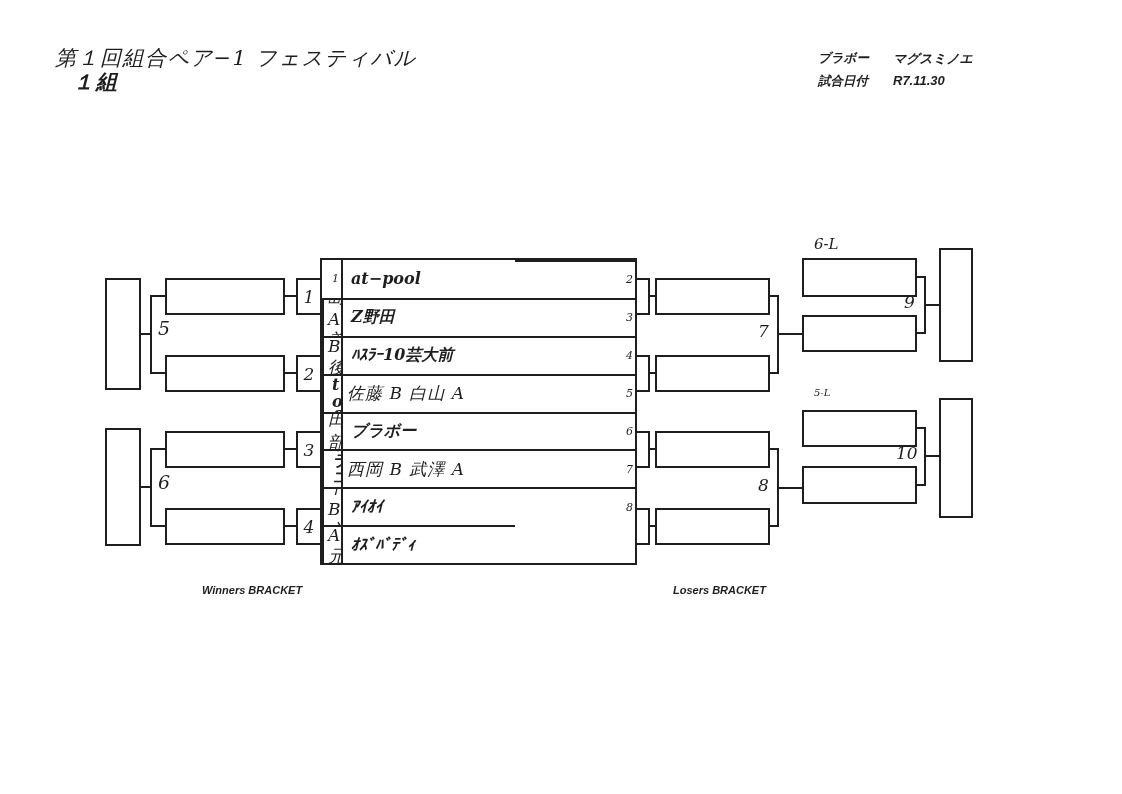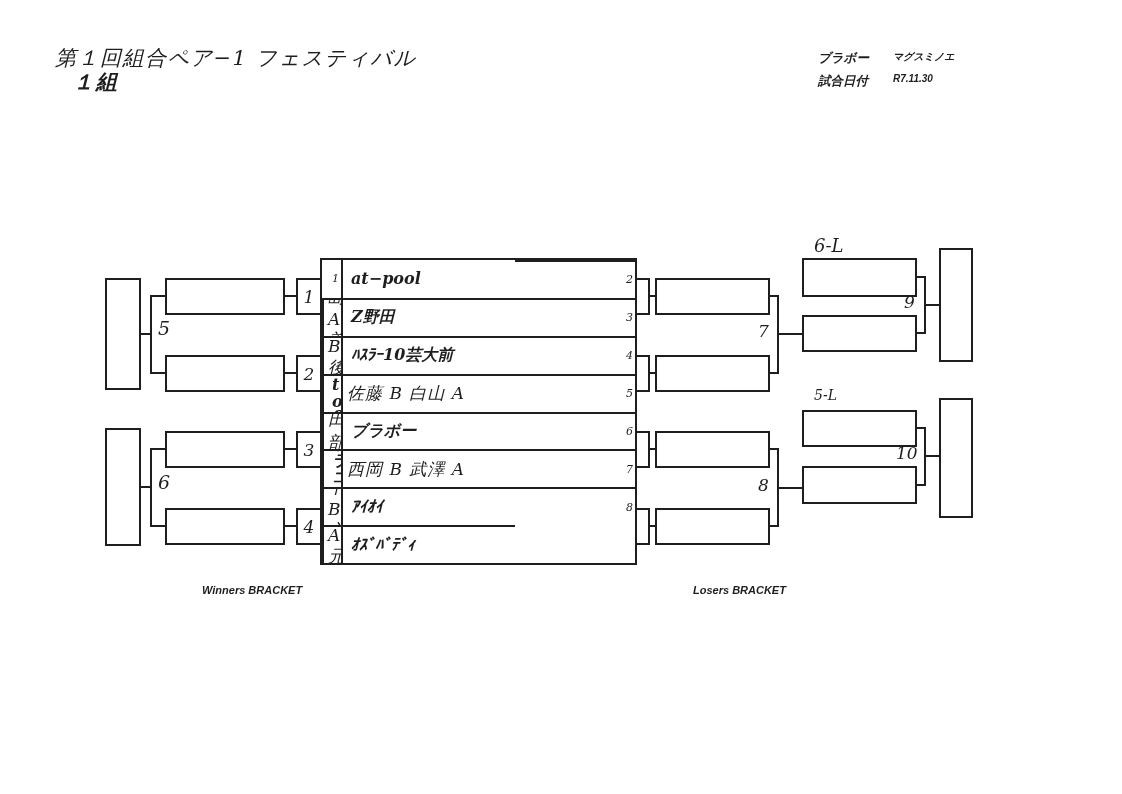--- a/index.html
+++ b/index.html
@@ -12,21 +12,21 @@
   .rect { position:absolute; border:2px solid var(--line); background:var(--bg); }
   .hline { position:absolute; height:2px; background:var(--line); }
   .vline { position:absolute; width:2px; background:var(--line); }
   .lbl { position:absolute; font-style:italic; color:var(--line); white-space:nowrap; }
   .serif-i { font-family:"DejaVu Serif", serif; font-style:italic; }
   .sans-bi { font-family:"Liberation Sans", sans-serif; font-style:italic; font-weight:700; }
 
   .title { left:55px; top:44px; font-size:21px; letter-spacing:1.5px; }
   .group { left:73px; top:68px; font-size:21px; font-weight:700; letter-spacing:2px; }
   .meta-label { font-size:12.5px; }
-  .meta-value { font-size:10px; }
+  .meta-value { font-size:13px; }
 
   .entry-table {
     position:absolute; left:320px; top:258px; width:317px; height:307px;
     border:2px solid var(--line); display:grid;
     grid-template-columns:19px 174px 1fr; grid-template-rows:repeat(8, 1fr);
     background:var(--bg);
   }
   .cell { border-top:2px solid var(--line); overflow:hidden; display:flex; align-items:center;
           font-style:italic; }
   .row0 { border-top:none; }
@@ -135,36 +135,36 @@
   <div class="vline" style="left:777px; top:295px; height:79px;"></div>
   <div class="hline" style="left:777px; top:333px; width:25px;"></div>
   <div class="lbl serif-i" style="left:758px; top:321px; font-size:17px;">7</div>
 
   <div class="hline" style="left:770px; top:448px; width:9px;"></div>
   <div class="hline" style="left:770px; top:525px; width:9px;"></div>
   <div class="vline" style="left:777px; top:448px; height:79px;"></div>
   <div class="hline" style="left:777px; top:487px; width:25px;"></div>
   <div class="lbl serif-i" style="left:758px; top:475px; font-size:17px;">8</div>
 
-  <div class="lbl serif-i" style="left:814px; top:235px; font-size:18px;">6-L</div>
+  <div class="lbl serif-i" style="left:814px; top:235px; font-size:15px;">6-L</div>
   <div class="rect" style="left:802px; top:258px; width:115px; height:39px;"></div>
   <div class="rect" style="left:802px; top:315px; width:115px; height:37px;"></div>
   <div class="hline" style="left:917px; top:276px; width:9px;"></div>
   <div class="hline" style="left:917px; top:332px; width:9px;"></div>
   <div class="vline" style="left:924px; top:276px; height:58px;"></div>
   <div class="hline" style="left:924px; top:304px; width:15px;"></div>
   <div class="lbl serif-i" style="left:904px; top:292px; font-size:17px;">9</div>
   <div class="rect" style="left:939px; top:248px; width:34px; height:114px;"></div>
 
-  <div class="lbl serif-i" style="left:814px; top:387px; font-size:14px;">5-L</div>
+  <div class="lbl serif-i" style="left:814px; top:387px; font-size:10px;">5-L</div>
   <div class="rect" style="left:802px; top:410px; width:115px; height:37px;"></div>
   <div class="rect" style="left:802px; top:466px; width:115px; height:38px;"></div>
   <div class="hline" style="left:917px; top:427px; width:9px;"></div>
   <div class="hline" style="left:917px; top:484px; width:9px;"></div>
   <div class="vline" style="left:924px; top:427px; height:59px;"></div>
   <div class="hline" style="left:924px; top:455px; width:15px;"></div>
   <div class="lbl serif-i" style="left:896px; top:443px; font-size:17px;">10</div>
   <div class="rect" style="left:939px; top:398px; width:34px; height:120px;"></div>
 
   <div class="lbl sans-bi caption" style="left:202px; top:584px;">Winners BRACKET</div>
-  <div class="lbl sans-bi caption" style="left:673px; top:584px;margin-left:20px;">Losers BRACKET</div>
+  <div class="lbl sans-bi caption" style="left:673px; top:584px;">Losers BRACKET</div>
 
 </div>
 
 </body></html>

